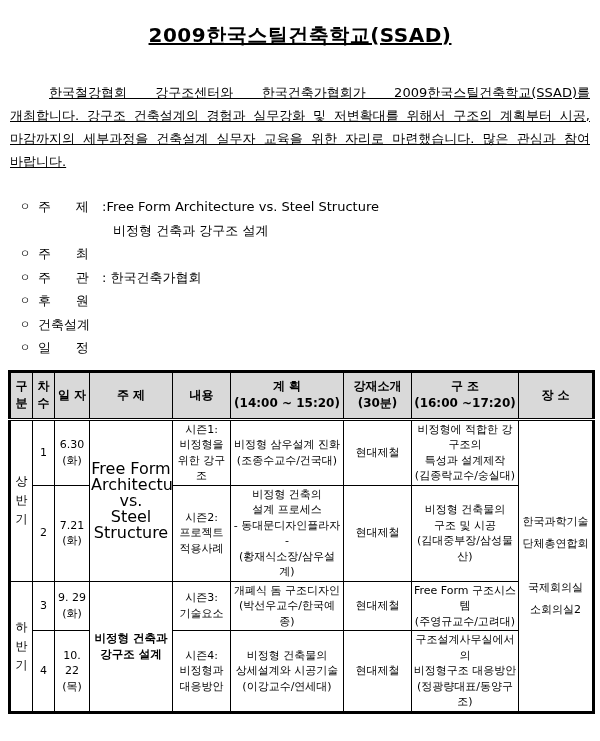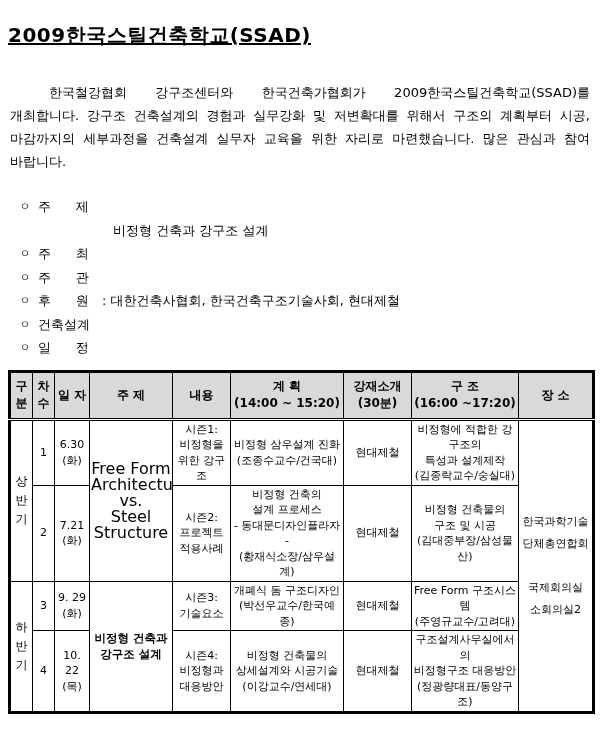--- a/index.html
+++ b/index.html
@@ -7,34 +7,36 @@
   html, body { background: #ffffff; }
   body {
     width: 600px; height: 741px;
     font-family: "DejaVu Sans", "Liberation Sans", sans-serif;
     color: #000;
     overflow: hidden;
   }
   .page { padding: 16px 8px 0 8px; }
 
   .title {
+    text-align: center;
     font-size: 20px;
     font-weight: bold;
     text-decoration: underline;
     letter-spacing: 0.5px;
     margin-top: 6px;
   }
 
   .intro {
     margin: 32px 2px 0 2px;
     font-size: 13px;
     line-height: 23px;
     text-align: justify;
     text-indent: 39px;
     word-break: keep-all;
+    text-decoration: underline;
   }
 
   .info-list { margin: 22px 0 0 4px; font-size: 13px; }
   .info-row { display: flex; align-items: flex-start; line-height: 23.5px; }
   .bullet { width: 26px; text-align: center; font-size: 11px; line-height: 23.5px; }
   .info-label { width: 64px; white-space: pre; overflow: hidden; }
   .info-value { white-space: pre; }
   .info-cont { margin-left: 101px; line-height: 23.5px; white-space: pre; }
 
   table.schedule {
@@ -84,34 +86,35 @@
 <div class="page">
 
   <h1 class="title">2009한국스틸건축학교(SSAD)</h1>
 
   <p class="intro">한국철강협회 강구조센터와 한국건축가협회가 2009한국스틸건축학교(SSAD)를 개최합니다. 강구조 건축설계의 경험과 실무강화 및 저변확대를 위해서 구조의 계획부터 시공, 마감까지의 세부과정을 건축설계 실무자 교육을 위한 자리로 마련했습니다. 많은 관심과 참여 바랍니다.</p>
 
   <div class="info-list">
     <div class="info-row">
       <span class="bullet">ㅇ</span>
       <span class="info-label">주      제</span>
+      <span class="info-value">:Free Form Architecture vs. Steel Structure</span>
     </div>
     <div class="info-cont">비정형 건축과 강구조 설계</div>
     <div class="info-row">
       <span class="bullet">ㅇ</span>
       <span class="info-label">주      최</span>
     </div>
     <div class="info-row">
       <span class="bullet">ㅇ</span>
       <span class="info-label">주      관</span>
+      <span class="info-value">: 한국건축가협회</span>
     </div>
     <div class="info-row">
       <span class="bullet">ㅇ</span>
       <span class="info-label">후      원</span>
-      <span class="info-value">: 대한건축사협회, 한국건축구조기술사회, 현대제철</span>
     </div>
     <div class="info-row">
       <span class="bullet">ㅇ</span>
       <span class="info-label">건축설계</span>
     </div>
     <div class="info-row">
       <span class="bullet">ㅇ</span>
       <span class="info-label">일      정</span>
       <span class="info-value"></span>
     </div>

